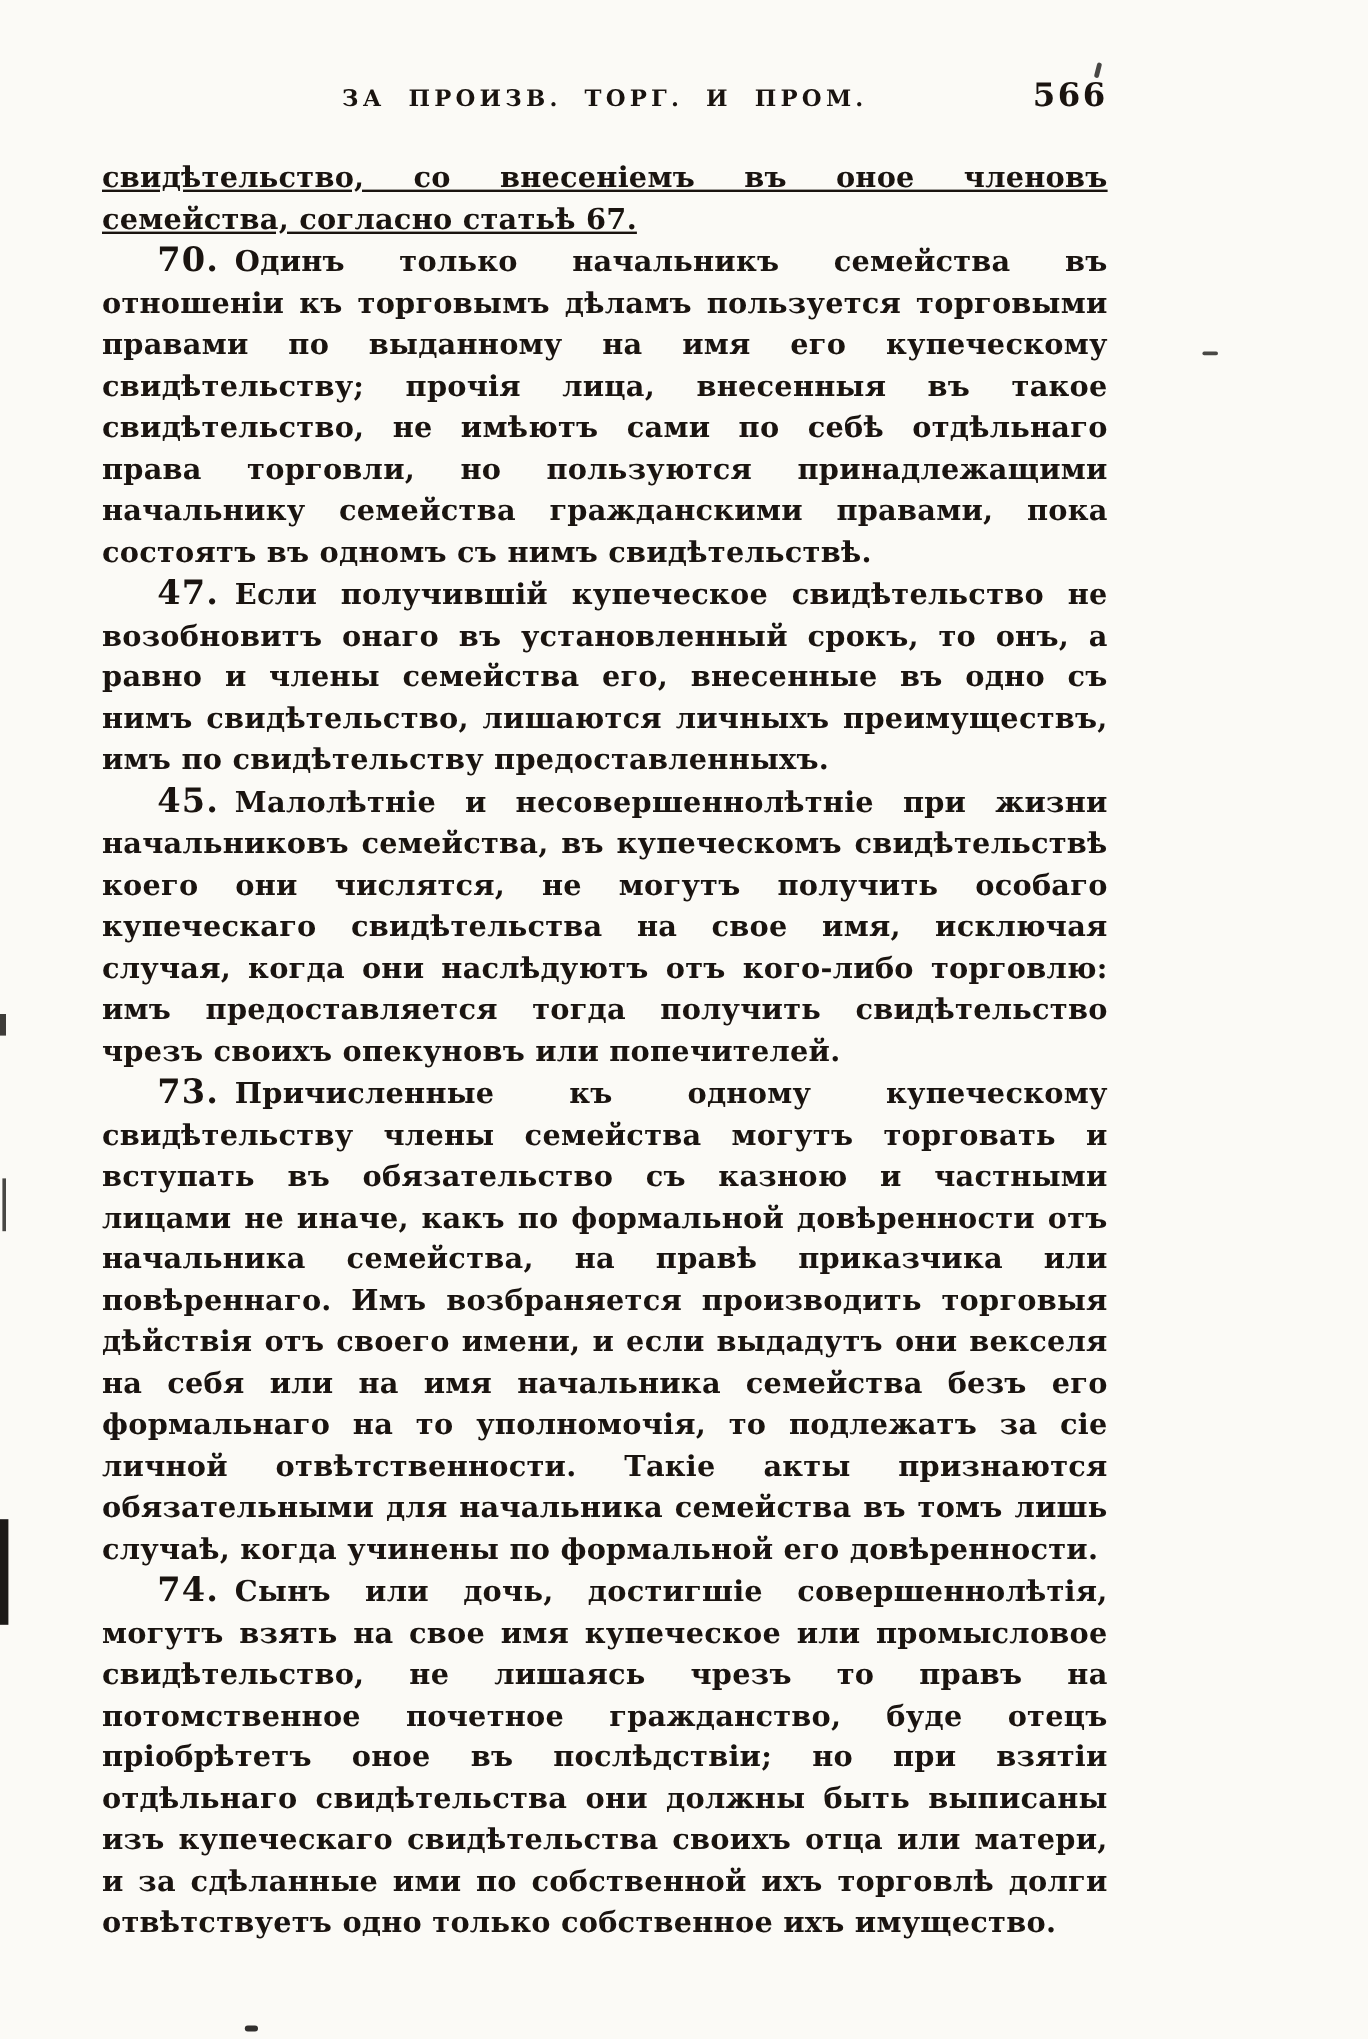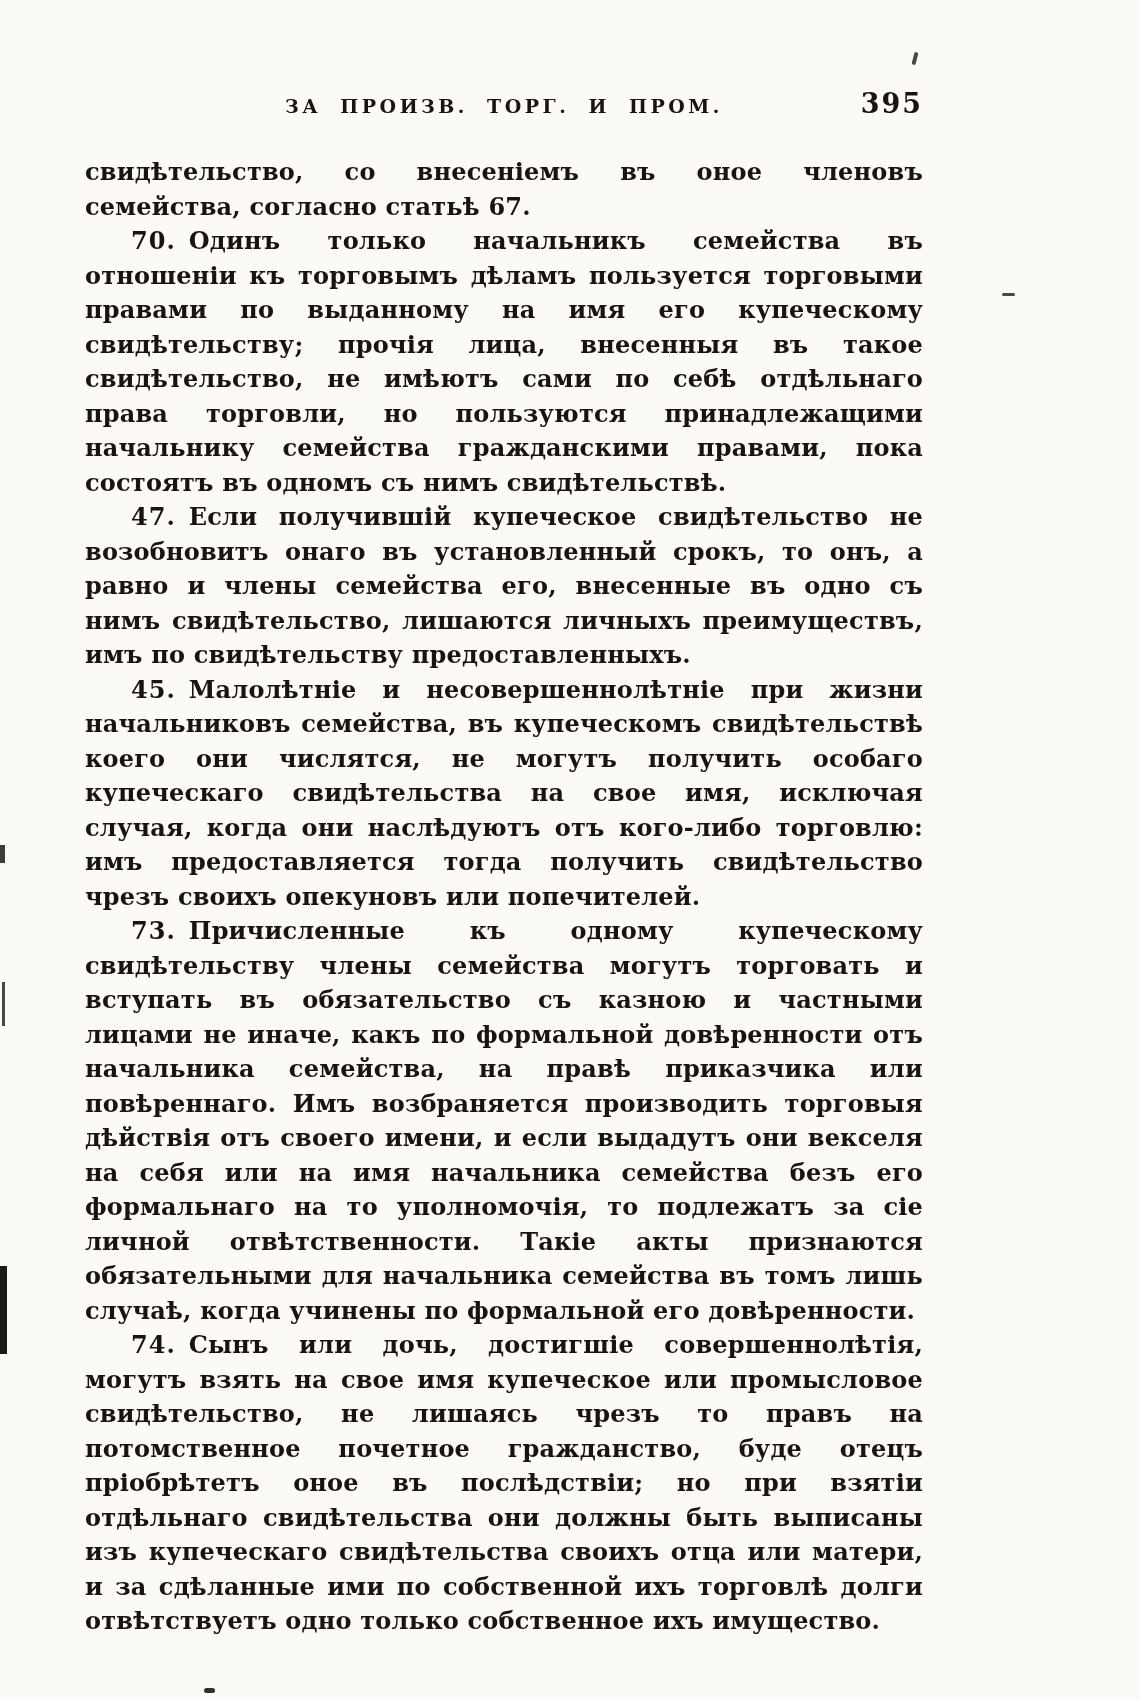--- a/index.html
+++ b/index.html
@@ -8,21 +8,21 @@
   body {
     background: var(--paper);
     color: var(--ink);
     font-family: "DejaVu Serif", serif;
     position: relative;
     overflow: hidden;
   }
   .page {
     position: absolute;
     inset: 0;
-    padding: 95px 0 0 85px;
+    padding: 71px 0 0 85px;
   }
   .header {
     position: relative;
     width: 838px;
     height: 32px;
     margin-bottom: 28px;
   }
   .running-title {
     position: absolute;
     left: 0; right: 0;
@@ -44,43 +44,43 @@
   .text-block {
     width: 838px;
     font-size: 24px;
     line-height: 34.5px;
     font-weight: bold;
     text-align: justify;
     text-justify: inter-word;
     letter-spacing: 0.2px;
   }
   .para { text-indent: 46px; }
-  .para.no-indent { text-indent: 0; }
+  .para.no-indent { text-indent: 0; text-decoration: underline; }
   .num {
-    font-size: 24px;
+    font-size: 28px;
     letter-spacing: 1px;
     margin-right: 13px;
   }
   
   .artifact { position: absolute; background: #1c1a18; }
   .a1 { left: 0; top: 845px;  width: 5px;  height: 18px; opacity: .85; }
   .a2 { left: 2px; top: 982px; width: 3px;  height: 44px; opacity: .8; }
   .a3 { left: 0; top: 1266px; width: 7px;  height: 88px; }
   .a4 { left: 204px; top: 1688px; width: 11px; height: 5px; border-radius: 3px; opacity: .9; }
   .a5 { left: 913px; top: 52px; width: 4px; height: 13px; transform: rotate(14deg); border-radius: 2px; opacity: .8; }
   .a6 { left: 1002px; top: 293px; width: 13px; height: 3px; border-radius: 2px; opacity: .8; }
 </style>
 </head>
 <body>
 
 <div class="page">
 
   <div class="header">
     <span class="running-title">ЗА ПРОИЗВ. ТОРГ. И ПРОМ.</span>
-    <span class="page-number">395</span>
+    <span class="page-number">566</span>
   </div>
 
   <div class="text-block">
 
     <p class="para no-indent"><span>свидѣтельство, со внесеніемъ въ оное членовъ семейства, согласно статьѣ 67.</span></p>
 
     <p class="para"><span class="num">70.</span><span>Одинъ только начальникъ семейства въ отношеніи къ торговымъ дѣламъ пользуется торговыми правами по выданному на имя его купеческому свидѣтельству; прочія лица, внесенныя въ такое свидѣтельство, не имѣютъ сами по себѣ отдѣльнаго права торговли, но пользуются принадлежащими начальнику семейства гражданскими правами, пока состоятъ въ одномъ съ нимъ свидѣтельствѣ.</span></p>
 
     <p class="para"><span class="num">47.</span><span>Если получившій купеческое свидѣтельство не возобновитъ онаго въ установленный срокъ, то онъ, а равно и члены семейства его, внесенные въ одно съ нимъ свидѣтельство, лишаются личныхъ преимуществъ, имъ по свидѣтельству предоставленныхъ.</span></p>
 

